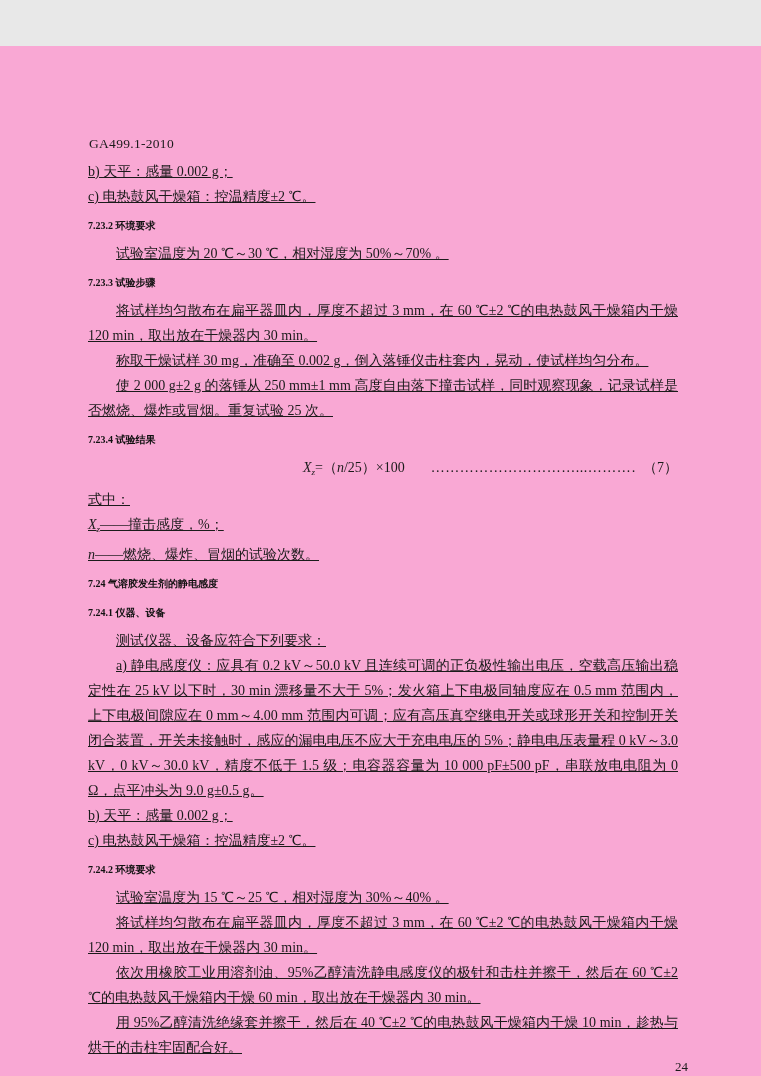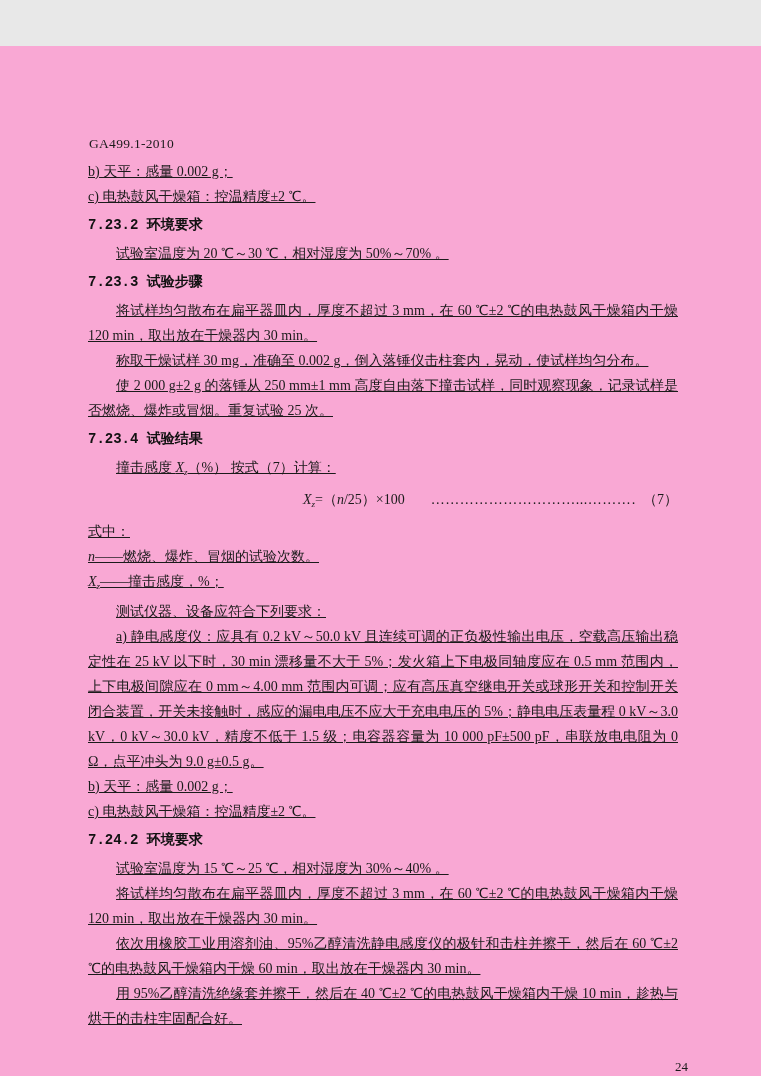--- a/index.html
+++ b/index.html
@@ -18,22 +18,22 @@
   }
   .body{
     position:absolute;top:113px;left:88px;width:590px;
     font-family:"Liberation Serif", serif;
     font-size:14px;line-height:25px;
   }
   .body p{margin:0;text-decoration:underline;}
   .para{text-align:justify;text-indent:2em;margin:1px 0;}
   .li{margin:1px 0 1px 2em;}
   h3{
-    font-family:Liberation Mono, monospace;
-    font-weight:bold;font-size:14px;line-height:25px;
+    font-family:Liberation Serif, serif;
+    font-weight:bold;font-size:10px;line-height:25px;
     margin:4px 0 3px;color:#111;
   }
   .def-intro{margin-left:1.1em;}
   .def{margin-left:1.1em;}
   .formula-row{
     display:flex;align-items:baseline;
     padding-left:215px;margin:2px 0;
     white-space:nowrap;
     text-align:right;
   }
@@ -61,32 +61,33 @@
     <h3>7.23.2 环境要求</h3>
     <p class="para">试验室温度为 20 ℃～30 ℃，相对湿度为 50%～70% 。</p>
 
     <h3>7.23.3 试验步骤</h3>
     <p class="para">将试样均匀散布在扁平器皿内，厚度不超过 3 mm，在 60 ℃±2 ℃的电热鼓风干燥箱内干燥 120 min，取出放在干燥器内 30 min。</p>
     <p class="para">称取干燥试样 30 mg，准确至 0.002 g，倒入落锤仪击柱套内，晃动，使试样均匀分布。</p>
     <p class="para">使 2 000 g±2 g 的落锤从 250 mm±1 mm 高度自由落下撞击试样，同时观察现象，记录试样是否燃烧、爆炸或冒烟。重复试验 25 次。</p>
 
     <h3>7.23.4 试验结果</h3>
 
-    <p class="para"><span>撞击感度 </span><i class="var">X</i><sub class="sub">z</sub><span>（%） 按式（7）计算：</span></p>
 
     <div class="formula-row">
       <span class="f-body"><i class="var">X</i><sub class="sub">z</sub><span>=（</span><i class="var">n</i><span>/25）×100</span></span>
       <span class="f-dots">…………………………...……………</span>
       <span class="f-label">（7）</span>
     </div>
 
     <p class="def-intro">式中：</p>
+    <p class="def"><i class="var">X</i><sub class="sub">z</sub><span>——撞击感度，%；</span></p>
     <p class="def"><i class="var">n</i><span>——燃烧、爆炸、冒烟的试验次数。</span></p>
-    <p class="def"><i class="var">X</i><sub class="sub">z</sub><span>——撞击感度，%；</span></p>
 
+    <h3>7.24 气溶胶发生剂的静电感度</h3>
+    <h3>7.24.1 仪器、设备</h3>
     <p class="para">测试仪器、设备应符合下列要求：</p>
     <p class="para">a) 静电感度仪：应具有 0.2 kV～50.0 kV 且连续可调的正负极性输出电压，空载高压输出稳定性在 25 kV 以下时，30 min 漂移量不大于 5%；发火箱上下电极同轴度应在 0.5 mm 范围内，上下电极间隙应在 0 mm～4.00 mm 范围内可调；应有高压真空继电开关或球形开关和控制开关闭合装置，开关未接触时，感应的漏电电压不应大于充电电压的 5%；静电电压表量程 0 kV～3.0 kV，0 kV～30.0 kV，精度不低于 1.5 级；电容器容量为 10 000 pF±500 pF，串联放电电阻为 0  Ω，点平冲头为 9.0 g±0.5 g。</p>
     <p class="li">b) 天平：感量 0.002 g；</p>
     <p class="li">c) 电热鼓风干燥箱：控温精度±2 ℃。</p>
 
     <h3>7.24.2 环境要求</h3>
     <p class="para">试验室温度为 15 ℃～25 ℃，相对湿度为 30%～40% 。</p>
 
     <p class="para">将试样均匀散布在扁平器皿内，厚度不超过 3 mm，在 60 ℃±2 ℃的电热鼓风干燥箱内干燥 120 min，取出放在干燥器内 30 min。</p>
     <p class="para">依次用橡胶工业用溶剂油、95%乙醇清洗静电感度仪的极针和击柱并擦干，然后在 60 ℃±2 ℃的电热鼓风干燥箱内干燥 60 min，取出放在干燥器内 30 min。</p>

